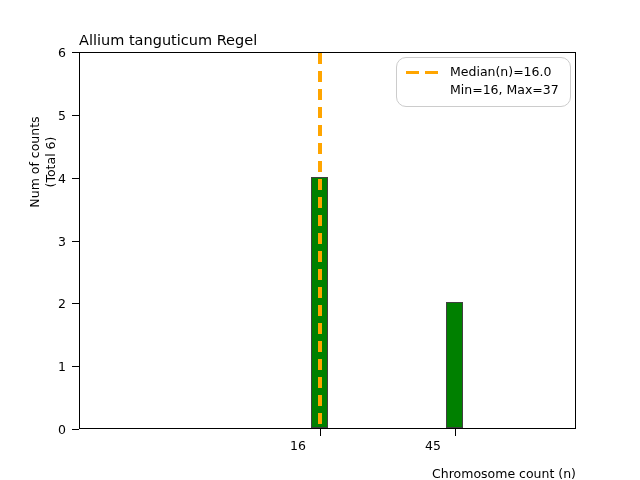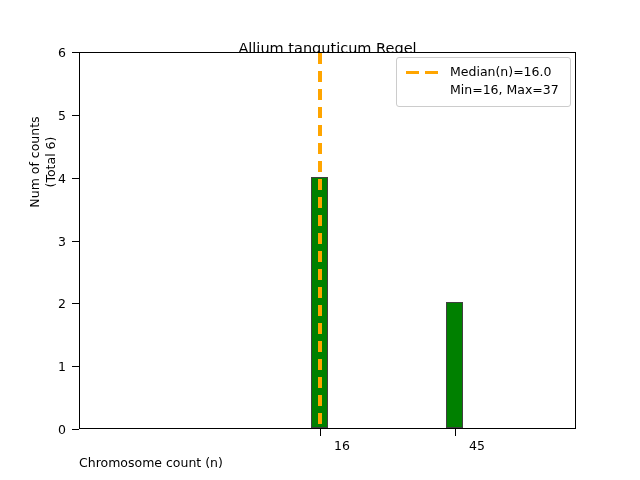--- a/index.html
+++ b/index.html
@@ -16,23 +16,22 @@
     width: 640px;
     height: 480px;
     background: #ffffff;
     overflow: hidden;
   }
 
   
   #chart-title {
     position: absolute;
     left: 79px;
-    top: 40px;
+    top: 32px;
     width: 497px;
-    text-align: center;
     font-size: 14.5px;
     color: #000000;
     white-space: nowrap;
   }
 
   
   #plot-area {
     position: absolute;
     left: 79px;
     top: 52px;
@@ -96,32 +95,32 @@
     top: 429px;
     width: 1px;
     height: 7px;
     background: #000000;
   }
   .xtick-lbl {
     position: absolute;
     top: 438px;
     width: 60px;
     margin-left: -30px;
+    text-align: left;
+    font-size: 12.5px;
+    color: #000000;
+  }
+
+  
+  #xlabel {
+    position: absolute;
+    left: 79px;
+    top: 466px;
+    width: 497px;
     text-align: right;
-    font-size: 12.5px;
-    color: #000000;
-  }
-
-  
-  #xlabel {
-    position: absolute;
-    left: 79px;
-    top: 455px;
-    width: 497px;
-    text-align: left;
     font-size: 12.5px;
     color: #000000;
     white-space: nowrap;
   }
   #ylabel-wrap {
     position: absolute;
     left: -146px;
     top: 144px;
     width: 377px;
     height: 36px;
@@ -142,21 +141,21 @@
   }
 
   
   #legend {
     position: absolute;
     left: 396px;
     top: 57px;
     width: 175px;
     box-sizing: border-box;
     border: 1px solid #cccccc;
-    border-radius: 3px;
+    border-radius: 10px;
     background: #ffffff;
     padding: 6px 8px 7px 8px;
   }
   .legend-row {
     display: flex;
     align-items: center;
   }
   .legend-swatch {
     width: 36px;
     height: 12px;

